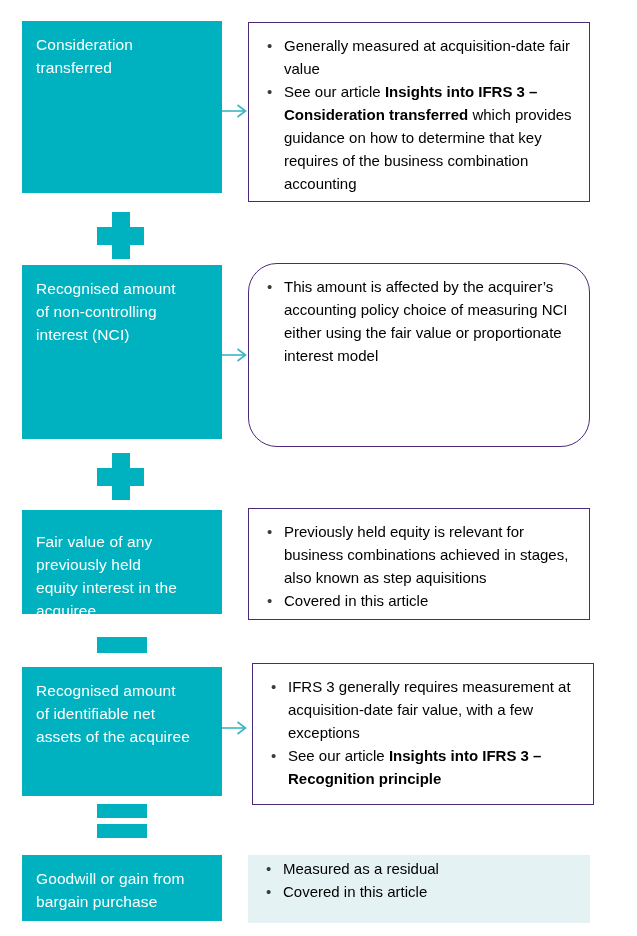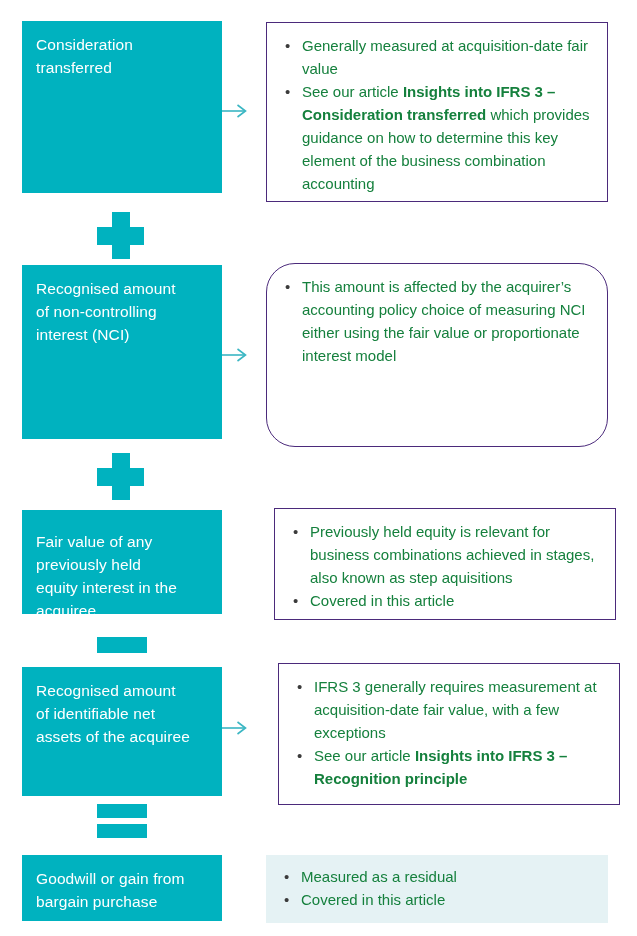--- a/index.html
+++ b/index.html
@@ -20,30 +20,29 @@
     line-height: 23px;
     padding: 12px 12px 10px 14px;
     white-space: pre-line;
     letter-spacing: 0.1px;
   }
   .detail-box {
     position: absolute;
     box-sizing: border-box;
     background: #ffffff;
     border: 1.5px solid #4b2a7b;
-    color: #15803d;
+    color: #000000;
     font-size: 15px;
     line-height: 23px;
     padding: 11px 10px 8px 14px;
-    margin-left: 18px;
   }
   .detail-box.pale {
     background: #e5f2f4;
     border: none;
-    padding-top: 10px;
+    padding-top: 2px;
   }
   .detail-box ul { margin: 0; padding: 0; list-style: none; }
   .detail-box li { position: relative; padding-left: 21px; }
   .detail-box li::before {
     content: "\2022";
     position: absolute;
     left: 4px;
     top: 0;
     color: #3b3b3b;
   }
@@ -66,21 +65,21 @@
 
   <div class="teal-box" style="left:22px; top:21px; width:200px; height:172px;">Consideration
 transferred</div>
   <svg class="arrow-svg" style="left:222px; top:103px;" viewBox="0 0 26 16">
     <line x1="0" y1="8" x2="23" y2="8" stroke="#3ab6c3" stroke-width="1.6"></line>
     <polyline points="15.5,2 23.5,8 15.5,14" fill="none" stroke="#3ab6c3" stroke-width="1.6"></polyline>
   </svg>
   <div class="detail-box" style="left:248px; top:22px; width:342px; height:180px;">
     <ul>
       <li><span>Generally measured at acquisition-date fair value</span></li>
-      <li><span>See our article </span><span class="seg-b">Insights into IFRS 3 – Consideration transferred</span><span> which provides guidance on how to determine this key element of the business combination accounting</span></li>
+      <li><span>See our article </span><span class="seg-b">Insights into IFRS 3 – Consideration transferred</span><span> which provides guidance on how to determine that key requires of the business combination accounting</span></li>
     </ul>
   </div>
 
   <div class="op plus" style="left:97px; top:212px;">
     <span class="bar bar-h"></span>
       <span class="bar bar-v"></span>
   </div>
 
   <div class="teal-box" style="left:22px; top:265px; width:200px; height:174px;">Recognised amount
 of non-controlling
@@ -97,37 +96,37 @@
 
   <div class="op plus" style="left:97px; top:453px;">
     <span class="bar bar-h"></span>
       <span class="bar bar-v"></span>
   </div>
 
   <div class="teal-box" style="left:22px; top:510px; width:200px; height:104px; padding-top:20px;">Fair value of any
 previously held
 equity interest in the
 acquiree</div>
-  <div class="detail-box" style="left:256px; top:508px; width:342px; height:112px;">
+  <div class="detail-box" style="left:248px; top:508px; width:342px; height:112px;">
     <ul>
       <li><span>Previously held equity is relevant for business combinations achieved in stages, also known as step aquisitions</span></li>
       <li><span>Covered in this article</span></li>
     </ul>
   </div>
 
   <div class="op minus" style="left:97px; top:637px;"></div>
 
   <div class="teal-box" style="left:22px; top:667px; width:200px; height:129px;">Recognised amount
 of identifiable net
 assets of the acquiree</div>
   <svg class="arrow-svg" style="left:222px; top:720px;" viewBox="0 0 26 16">
     <line x1="0" y1="8" x2="23" y2="8" stroke="#3ab6c3" stroke-width="1.6"></line>
     <polyline points="15.5,2 23.5,8 15.5,14" fill="none" stroke="#3ab6c3" stroke-width="1.6"></polyline>
   </svg>
-  <div class="detail-box" style="left:260px; top:663px; width:342px; height:142px;">
+  <div class="detail-box" style="left:252px; top:663px; width:342px; height:142px;">
     <ul>
       <li><span>IFRS 3 generally requires measurement at acquisition-date fair value, with a few exceptions</span></li>
       <li><span>See our article </span><span class="seg-b">Insights into IFRS 3 – Recognition principle</span></li>
     </ul>
   </div>
 
   <div class="op equals" style="left:97px; top:804px;">
     <span class="bar bar-top"></span>
       <span class="bar bar-bottom"></span>
   </div>

